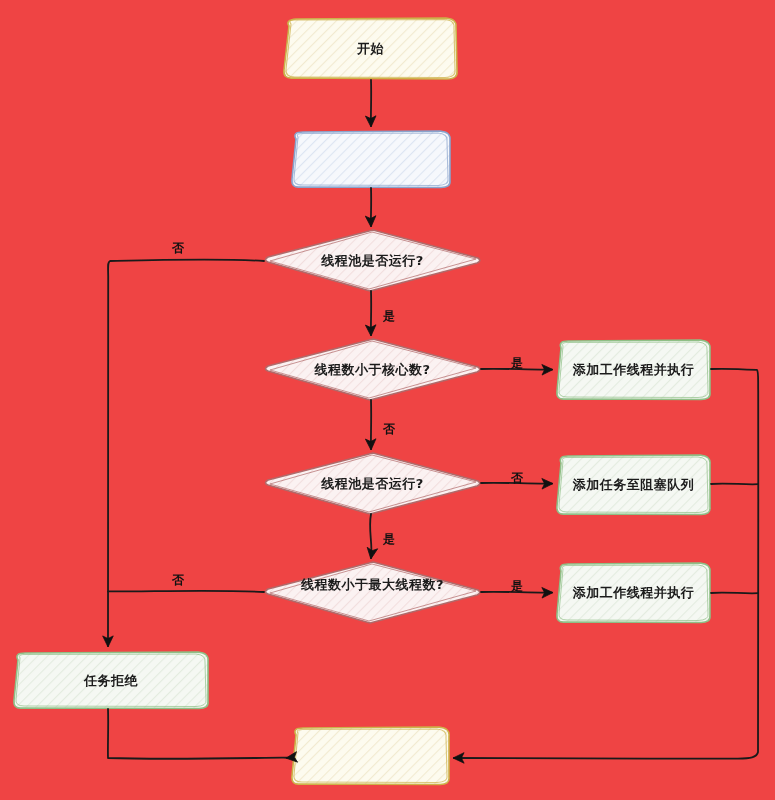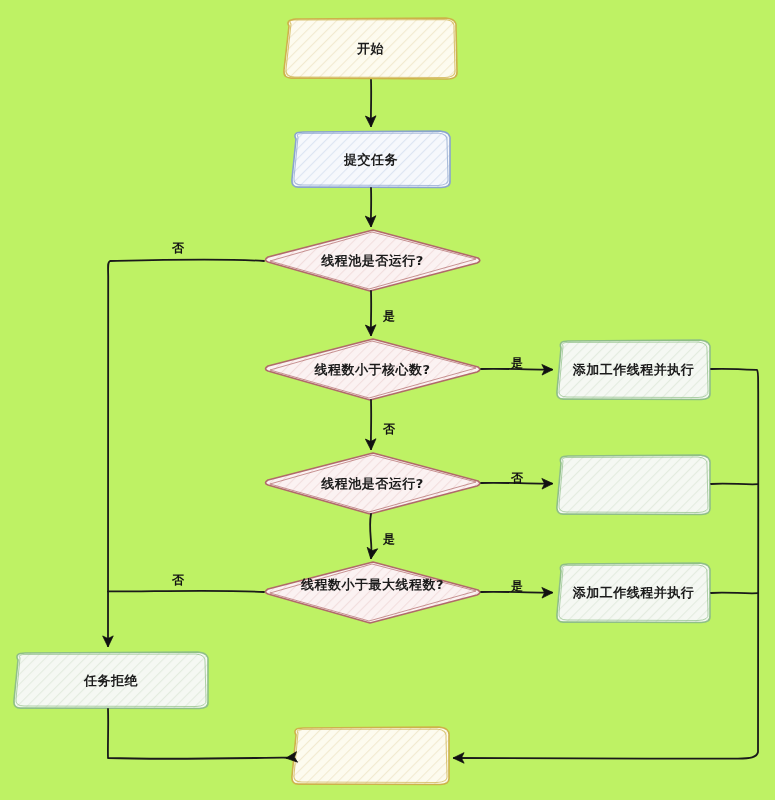--- a/index.html
+++ b/index.html
@@ -1,18 +1,18 @@
 <!DOCTYPE html>
 <html><head>
 <meta charset="utf-8">
 <style>
   html,body{margin:0;padding:0;background:#ffffff;}
   body{width:775px;height:800px;overflow:hidden;
        font-family:"Liberation Sans","DejaVu Sans",sans-serif;}
-  #canvas{position:relative;width:775px;height:800px;background:#bef264;}
+  #canvas{position:relative;width:775px;height:800px;background:#ef4444;}
   svg#flow{position:absolute;left:0;top:0;width:775px;height:800px;}
   .node-label{
     position:absolute;
     display:flex;align-items:center;justify-content:center;
     font-family:"DejaVu Sans","Liberation Sans",sans-serif;
     font-size:13px;font-weight:700;color:#1b1b1b;
     letter-spacing:.5px;
     text-align:center;
     pointer-events:none;
     white-space:nowrap;
@@ -136,26 +136,26 @@
 
       <path d="M711,484 C726,482.4 744,485 758,484.2"></path>
 
       <path d="M711,593 C726,591.6 744,594 758,593.2"></path>
 
       <path d="M108,709 C108.6,728 107.6,744 108,758 C180,760.4 300,756.6 287,758" marker-end="url(#arrow)"></path>
     </g>
   </svg>
 
   <div class="node-label" style="left:283px;top:18px;width:175px;height:62px;">开始</div>
-  <div class="node-label" style="left:291px;top:131px;width:160px;height:57px;">提交任务</div>
   <div class="node-label" style="left:264px;top:230px;width:217px;height:61px;">线程池是否运行?</div>
   <div class="node-label" style="left:264px;top:339px;width:217px;height:61px;">线程数小于核心数?</div>
   <div class="node-label" style="left:264px;top:453px;width:217px;height:61px;">线程池是否运行?</div>
   <div class="node-label" style="left:264px;top:554px;width:217px;height:61px;">线程数小于最大线程数?</div>
   <div class="node-label" style="left:556px;top:340px;width:155px;height:60px;">添加工作线程并执行</div>
+  <div class="node-label" style="left:556px;top:455px;width:155px;height:60px;">添加任务至阻塞队列</div>
   <div class="node-label" style="left:556px;top:563px;width:155px;height:60px;">添加工作线程并执行</div>
   <div class="node-label" style="left:13px;top:652px;width:196px;height:57px;">任务拒绝</div>
 
   <div class="edge-label" style="left:172px;top:240px;">否</div>
   <div class="edge-label" style="left:383px;top:308px;">是</div>
   <div class="edge-label" style="left:511px;top:355px;">是</div>
   <div class="edge-label" style="left:383px;top:421px;">否</div>
   <div class="edge-label" style="left:511px;top:470px;">否</div>
   <div class="edge-label" style="left:383px;top:531px;">是</div>
   <div class="edge-label" style="left:511px;top:578px;">是</div>

